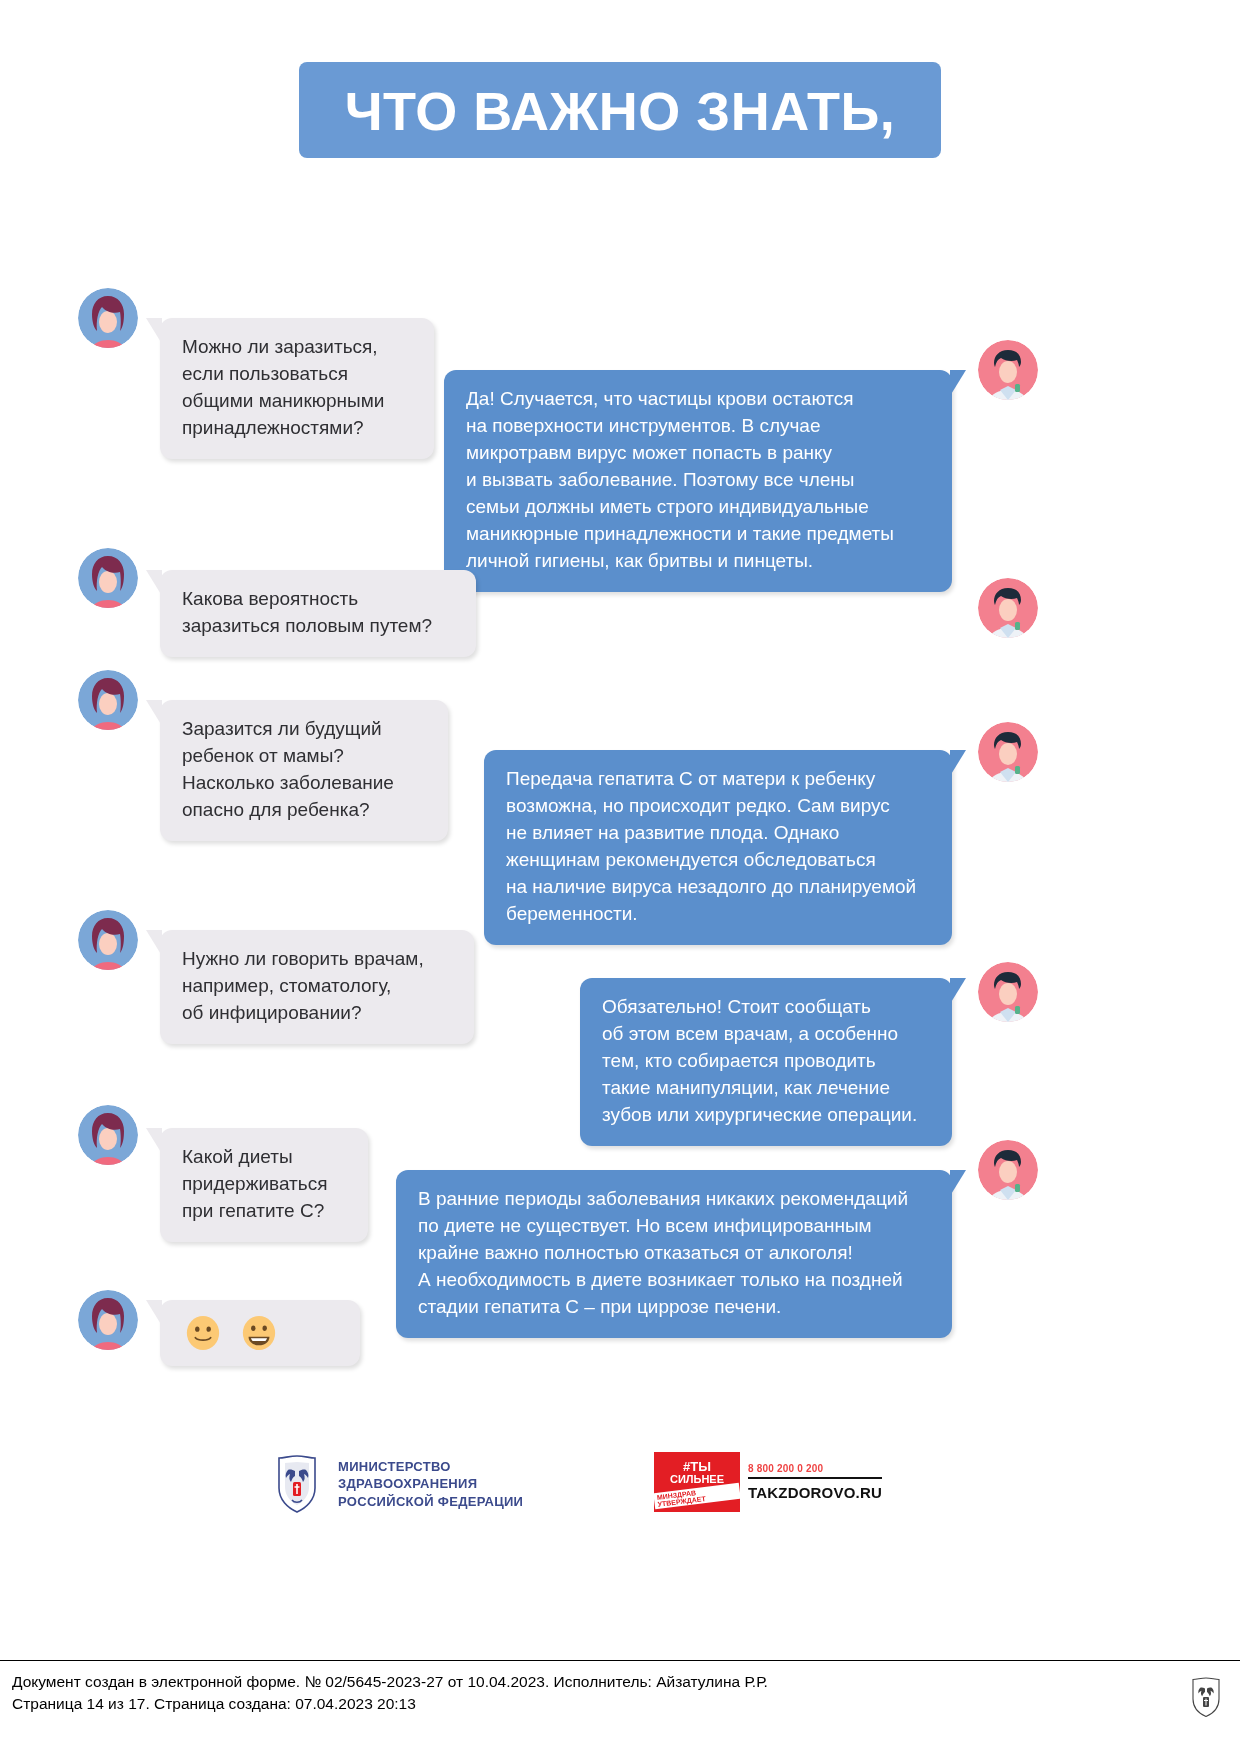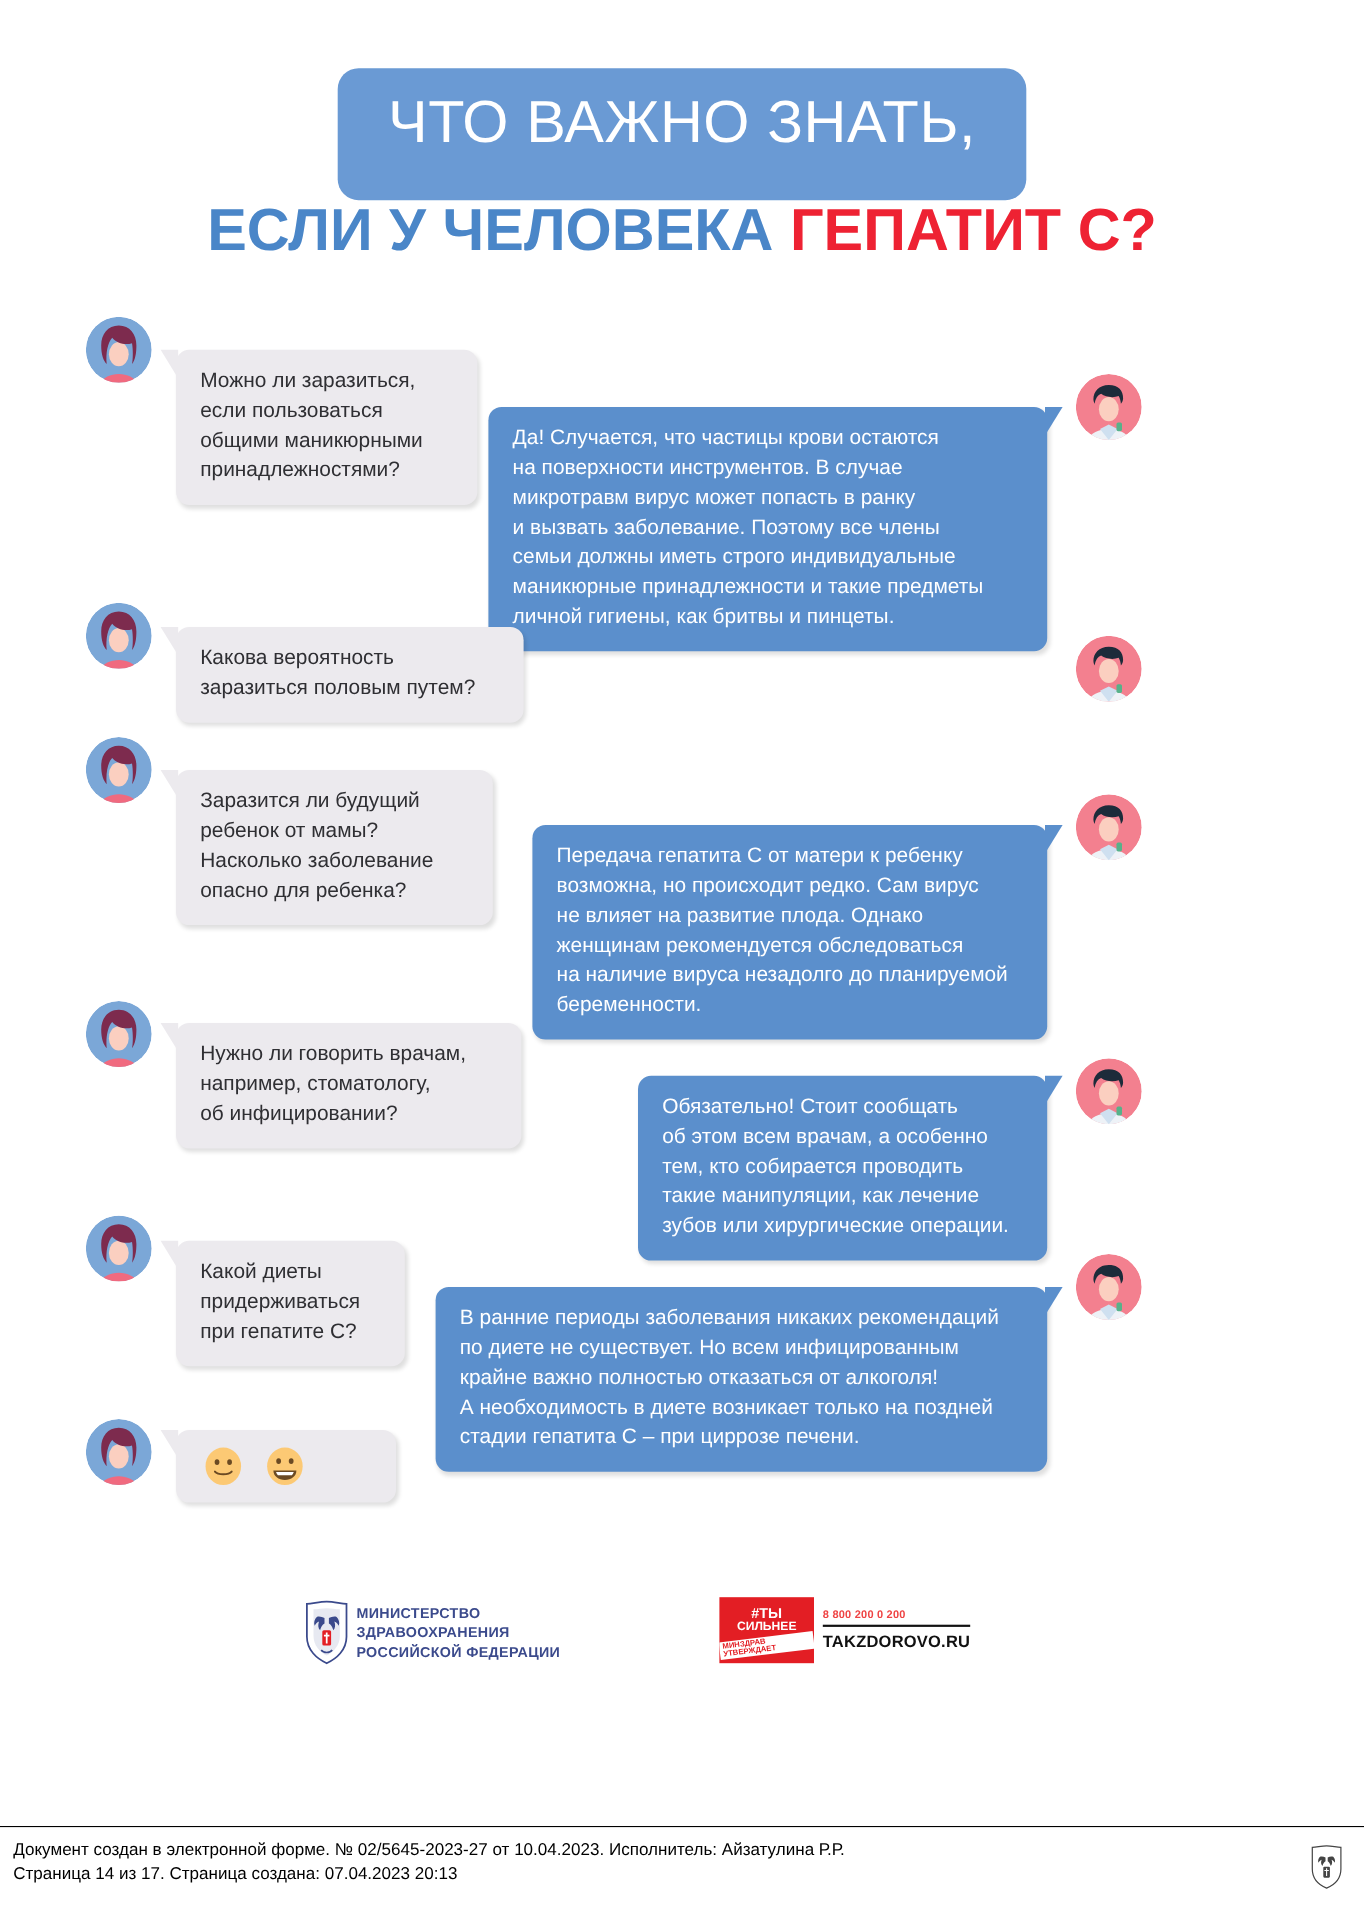--- a/index.html
+++ b/index.html
@@ -26,24 +26,24 @@
     position: absolute;
     left: 0; top: 62px;
     width: 1240px;
     text-align: center;
   }
   .title-pill {
     display: inline-block;
     background: #6a9ad4;
     color: #ffffff;
     font-size: 54px;
-    font-weight: normal;
+    font-weight: bold;
     letter-spacing: 0.5px;
-    padding: 22px 46px 44px 46px;
-    border-radius: 19px;
+    padding: 22px 46px 20px 46px;
+    border-radius: 8px;
     line-height: 1;
   }
   .title-line2 {
     position: absolute;
     left: 0; top: 178px;
     width: 1240px;
     text-align: center;
     font-size: 54px;
     font-weight: bold;
     line-height: 1.15;
@@ -127,20 +127,21 @@
     position: absolute;
     left: 0; top: 1448px;
     width: 1240px;
     height: 110px;
   }
   .minzdrav {
     position: absolute;
     left: 270px; top: 6px;
     display: flex;
     align-items: center;
+    gap: 14px;
   }
   .minzdrav-text {
     font-size: 13px;
     font-weight: bold;
     color: #3b4a8c;
     line-height: 1.32;
     letter-spacing: 0.3px;
     white-space: pre-line;
   }
   .takzdorovo {
@@ -206,23 +207,20 @@
     width: 36px; height: 42px;
   }
 </style>
 </head>
 <body>
 
 <div class="poster">
 
   <div class="title-wrap">
     <span class="title-pill">ЧТО ВАЖНО ЗНАТЬ,</span>
-  </div>
-  <div class="title-line2">
-    <span class="t-blue">ЕСЛИ У ЧЕЛОВЕКА </span><span class="t-red">ГЕПАТИТ С?</span>
   </div>
 
   <div class="chat">
 
     <div class="avatar" style="left:78px; top:288px;">
       <svg viewBox="0 0 60 60" xmlns="http://www.w3.org/2000/svg">
         <circle cx="30" cy="30" r="30" fill="#7ba7d7"></circle>
         <path d="M30 52c-9 0-17 5-19 11h38c-2-6-10-11-19-11z" fill="#f06a7f"></path>
         <ellipse cx="30" cy="34" rx="9" ry="11" fill="#fbcfc0"></ellipse>
         <path d="M30 8c-10 0-16 8-16 18 0 8 2 14 5 17-1-10 1-20 5-24 4 5 12 7 18 5 1 6 1 14 0 19 3-4 4-10 4-17 0-10-6-18-16-18z" fill="#7d2b4e"></path>

